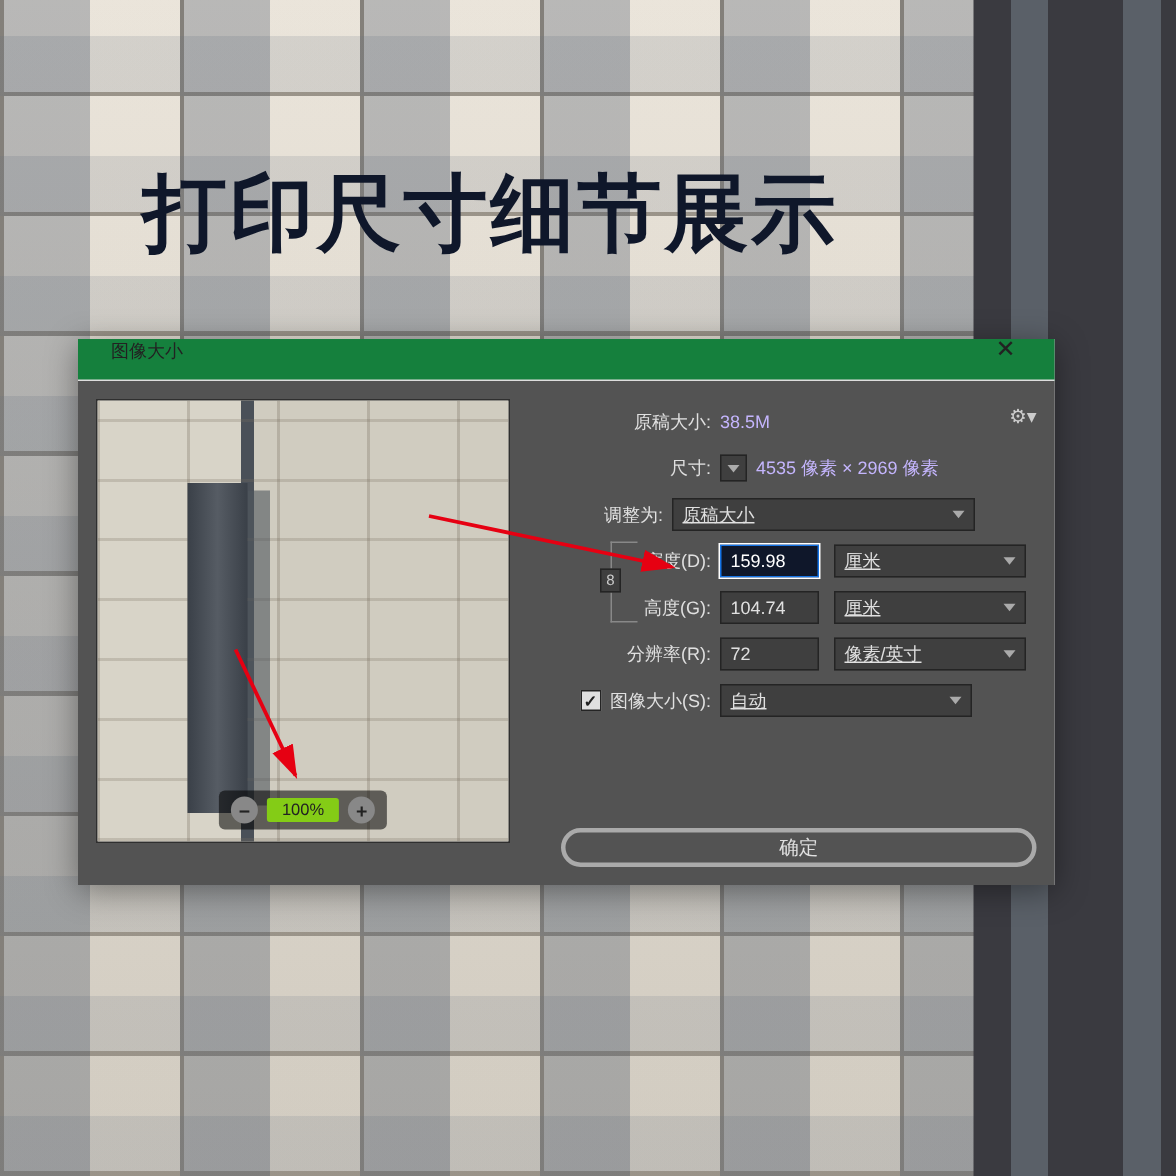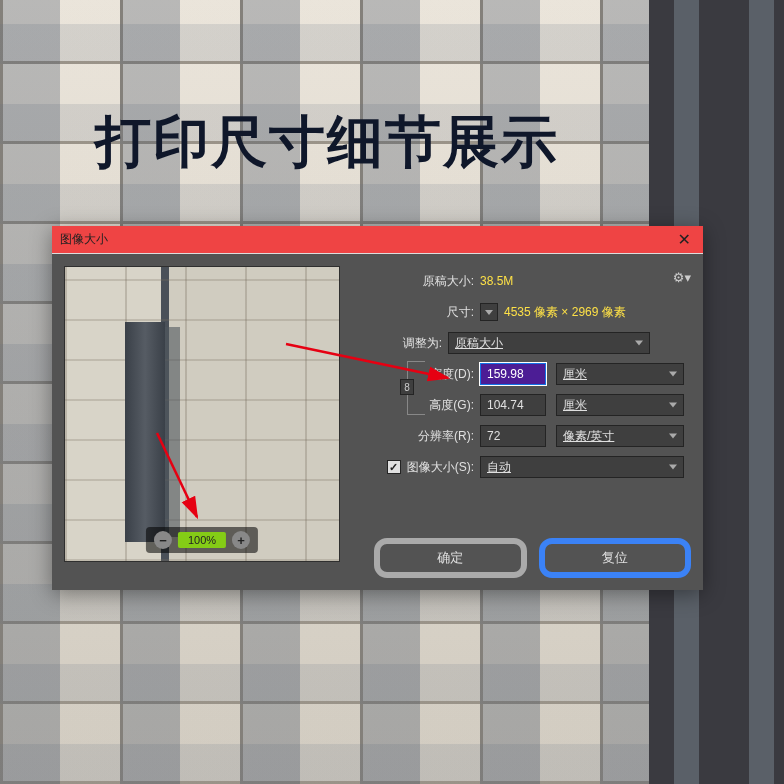--- a/index.html
+++ b/index.html
@@ -66,24 +66,24 @@
     .dialog {
       position: absolute;
       left: 52px;
       top: 226px;
       width: 651px;
       background: #fff;
       box-shadow: 0 4px 20px rgba(0,0,0,0.4);
     }
     .dialog-titlebar {
       height: 28px;
-      background: #ef4444;
-      display: flex;
-      align-items: center;
-      padding: 0 8px;
+      background: #15803d;
+      display: flex;
+      align-items: flex-start;
+      padding: 0 22px;
       border-bottom: 1px solid #ddd;
     }
     .dialog-title {
       font-size: 12px;
       color: #222;
     }
     .dialog-close {
       margin-left: auto;
       font-size: 16px;
       color: #222;
@@ -180,33 +180,33 @@
       height: 30px;
       margin-bottom: 1px;
     }
     .row-label {
       width: 126px;
       text-align: right;
       padding-right: 6px;
       color: #e0e0e0;
     }
     .row-value {
-      color: #fde047;
+      color: #c4b5fd;
     }
     .input-text {
       background: #3f3f3f;
       border: 1px solid #242424;
       color: #e0e0e0;
       padding: 3px 6px;
       font-size: 12px;
       width: 66px;
       height: 22px;
     }
     .input-text.highlight {
-      background: #4c1d95;
+      background: #0f172a;
       color: #fff;
       border: 1px solid #1473e6;
       outline: 1px solid #fff;
     }
     .select {
       background: #3f3f3f;
       border: 1px solid #242424;
       color: #e0e0e0;
       padding: 3px 6px;
       font-size: 12px;
@@ -295,22 +295,22 @@
     .button-row {
       position: absolute;
       bottom: 0px;
       left: 20px;
       right: 0;
       display: flex;
       gap: 12px;
     }
     .dialog-btn {
       flex: 1;
-      height: 40px;
-      border: 6px solid #3b82f6;
+      height: 26px;
+      border: 3px solid #3b82f6;
       background: transparent;
       color: #e0e0e0;
       border-radius: 13px;
       font-size: 13px;
       cursor: pointer;
       display: flex;
       align-items: center;
       justify-content: center;
     }
     .dialog-btn.primary {
@@ -394,28 +394,27 @@
         <div class="select select-unit">
           <span>像素/英寸</span>
         </div>
       </div>
 
       <div class="row">
         <span class="row-label" style="display:flex;justify-content:flex-end;align-items:center;">
           <span class="checkbox">✓</span>
           <span>图像大小(S):</span>
         </span>
-        <div class="select select-wide" style="width:204px">
+        <div class="select select-wide" style="width:168px">
           <span>自动</span>
         </div>
       </div>
 
       <div class="button-row">
         <div class="dialog-btn primary">确定</div>
-        <div class="dialog-btn">复位</div>
       </div>
     </div>
   </div>
 </div>
 
 <div class="arrow" style="left:278px; top:336px;">
   <svg width="190" height="60">
     <defs>
         <marker id="ah1" markerWidth="10" markerHeight="10" refX="8" refY="3" orient="auto">
       <path d="M0,0 L9,3 L0,6 Z" fill="#e60012"></path>

